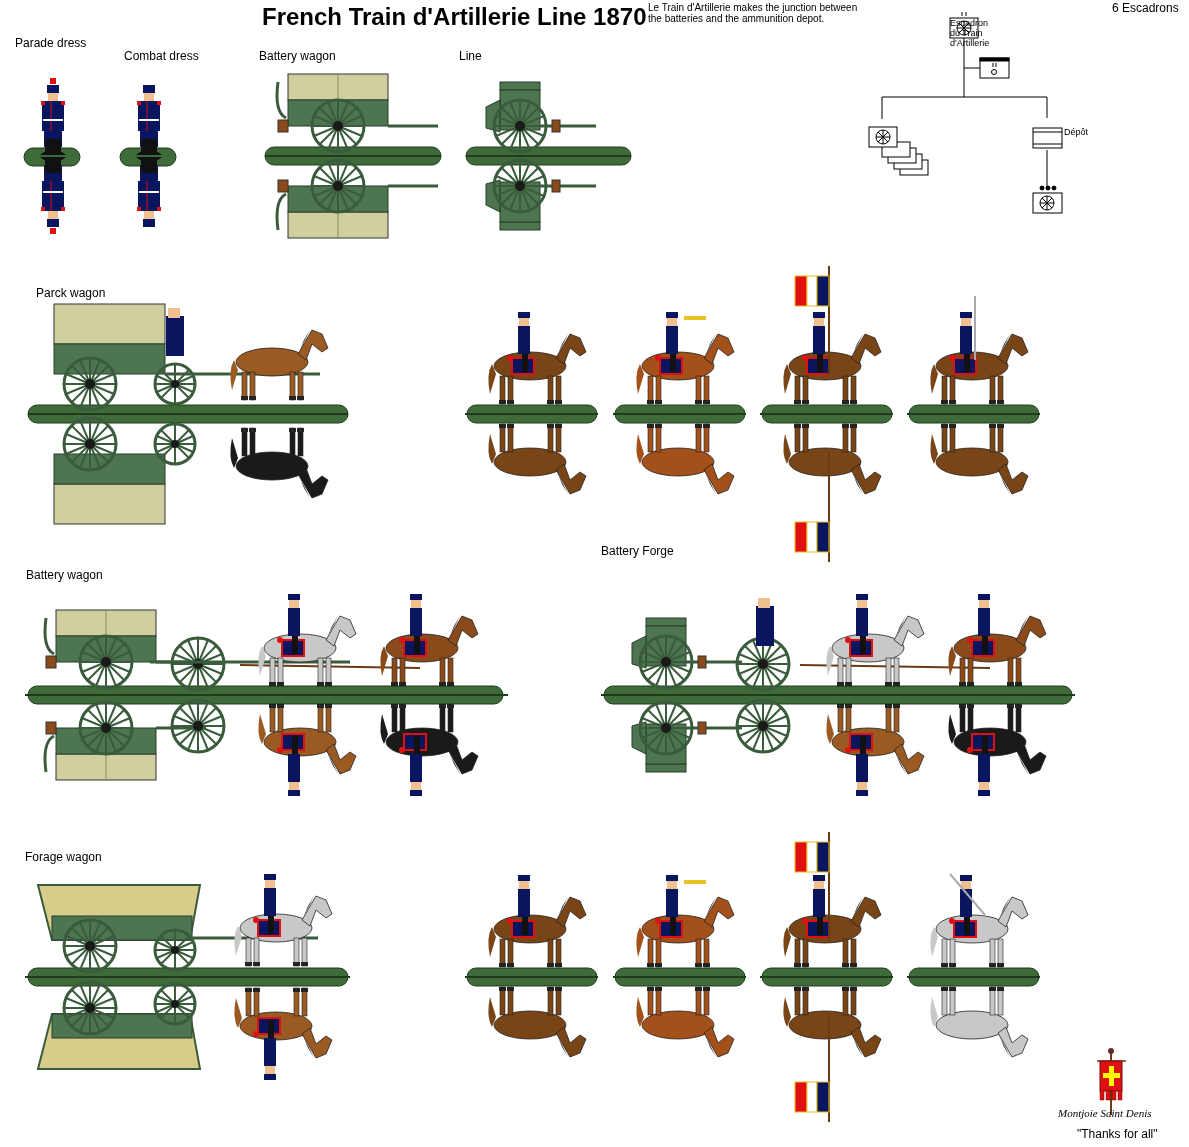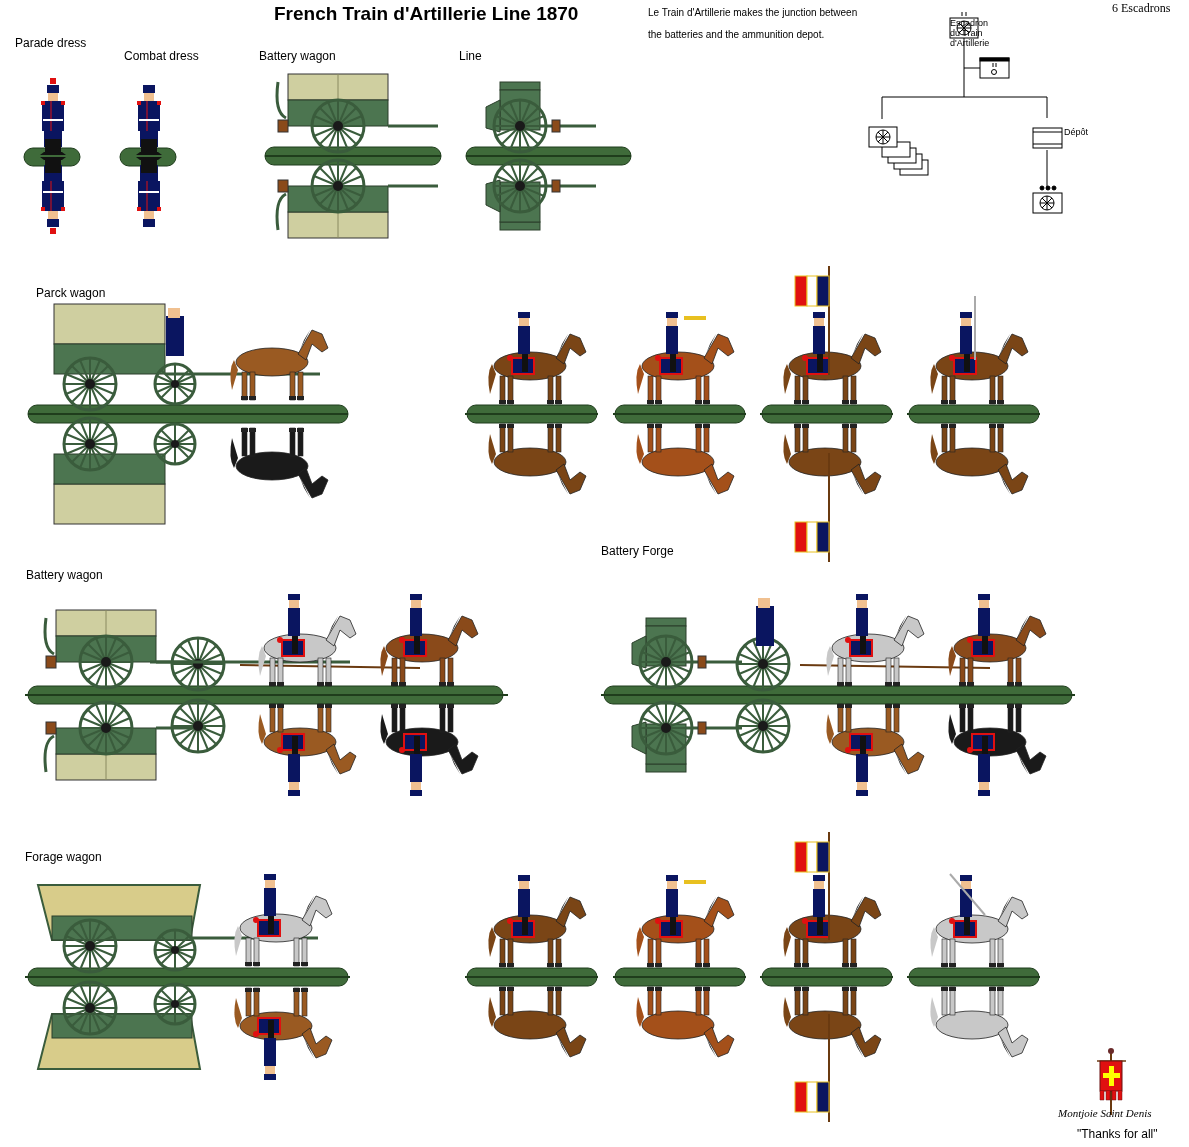--- a/index.html
+++ b/index.html
@@ -1,21 +1,21 @@
 <!DOCTYPE html>
 <html><head>
 <meta charset="utf-8">
 <style>
   html,body{margin:0;padding:0;background:#ffffff;}
   body{width:1189px;height:1147px;position:relative;overflow:hidden;font-family:"Liberation Sans",sans-serif;color:#000;}
   .abs{position:absolute;}
-  .title{font-weight:bold;font-size:19px;left:262px;top:3px;white-space:nowrap;margin-left:12px;}
+  .title{font-weight:bold;font-size:24px;left:262px;top:3px;white-space:nowrap;}
   .label{font-size:12px;white-space:nowrap;}
-  .note{font-size:10px;line-height:22px;left:648px;top:2px;width:210px;}
-  .count{font-size:12px;left:1112px;top:1px;font-family:Liberation Serif, serif;}
+  .note{font-size:10px;line-height:11px;left:648px;top:2px;width:210px;}
+  .count{font-size:12px;left:1112px;top:1px;}
   .org-text{font-size:9px;line-height:10px;}
   .motto{font-family:Liberation Serif, serif;font-style:italic;font-size:11px;left:1058px;top:1107px;white-space:nowrap;}
   .thanks{font-size:12px;left:1077px;top:1127px;white-space:nowrap;}
   svg{position:absolute;overflow:visible;}
 </style>
 </head>
 <body>
 
 <div class="abs title">French Train d'Artillerie Line 1870</div>
 <div class="abs note">Le Train d'Artillerie makes the junction between the batteries and the ammunition depot.</div>

